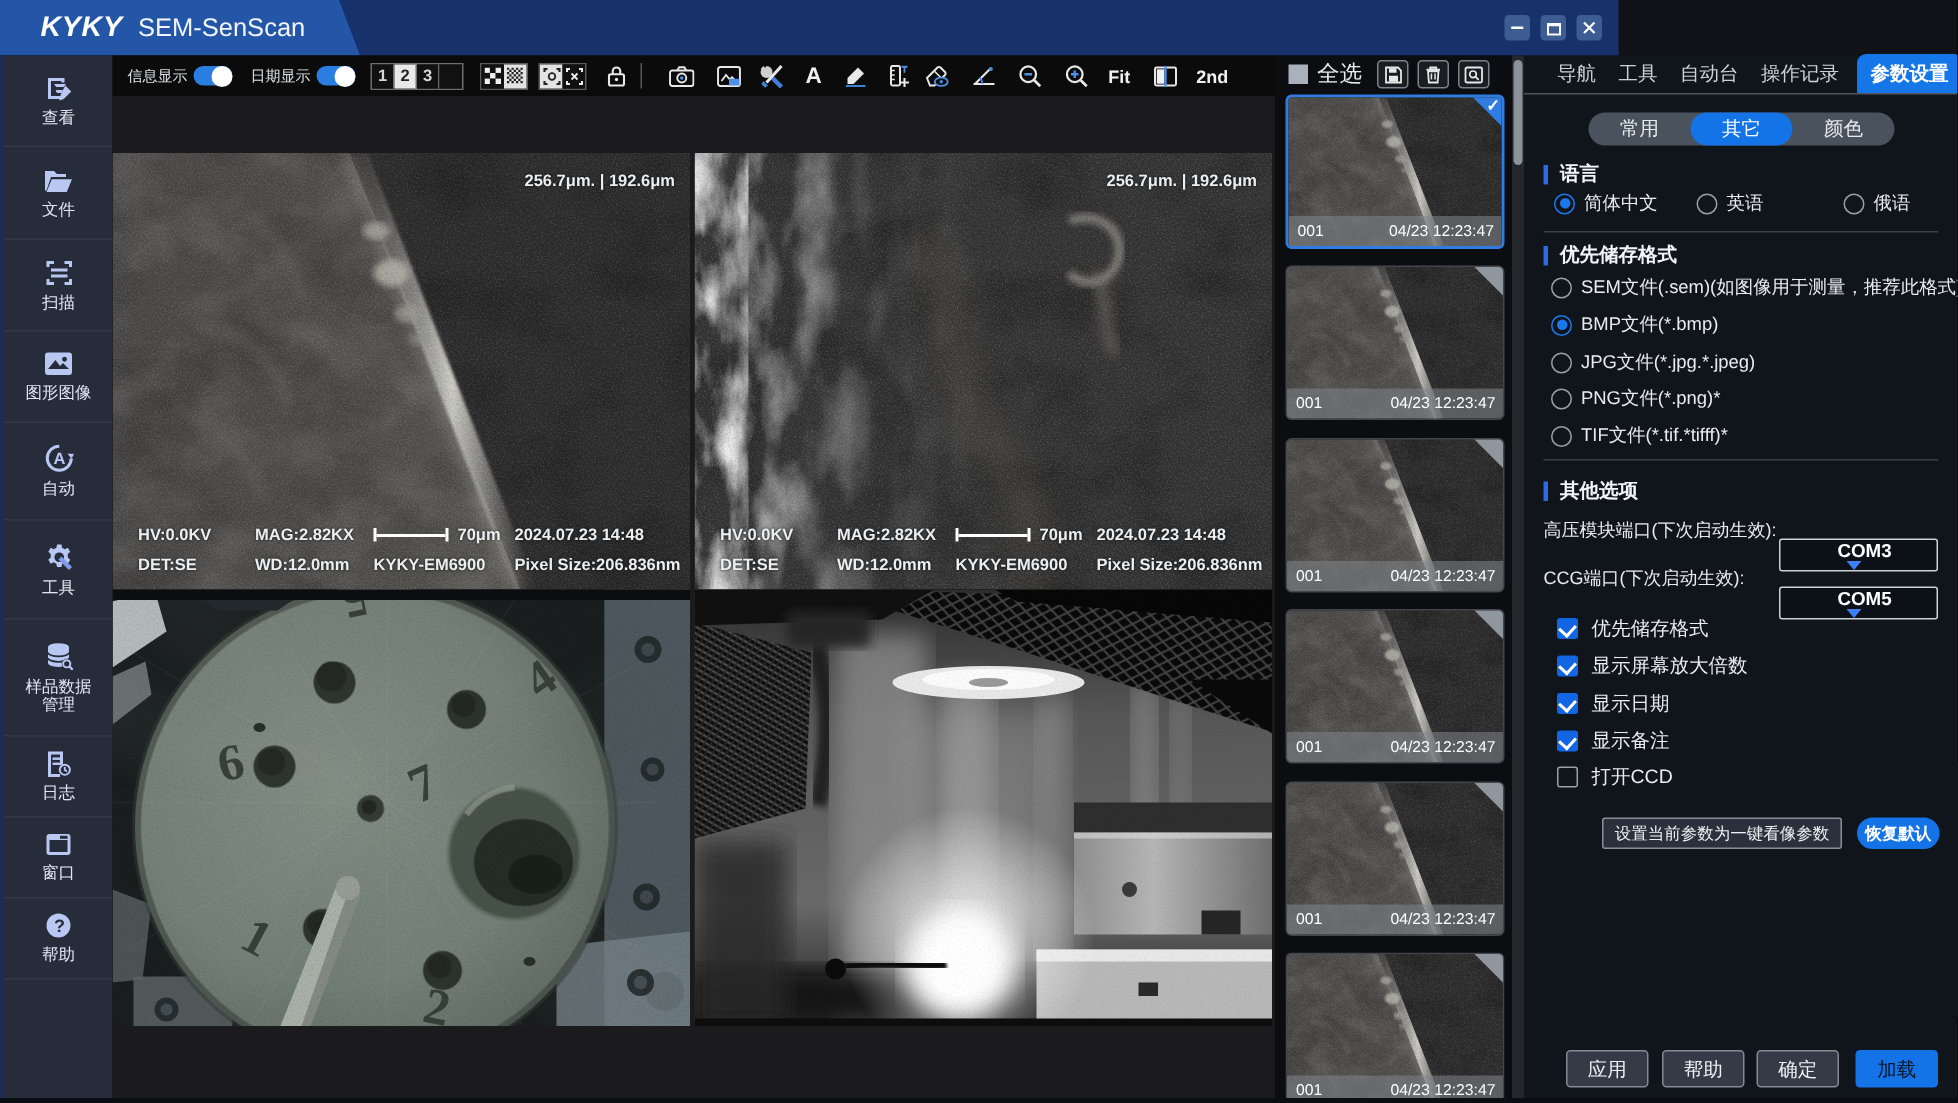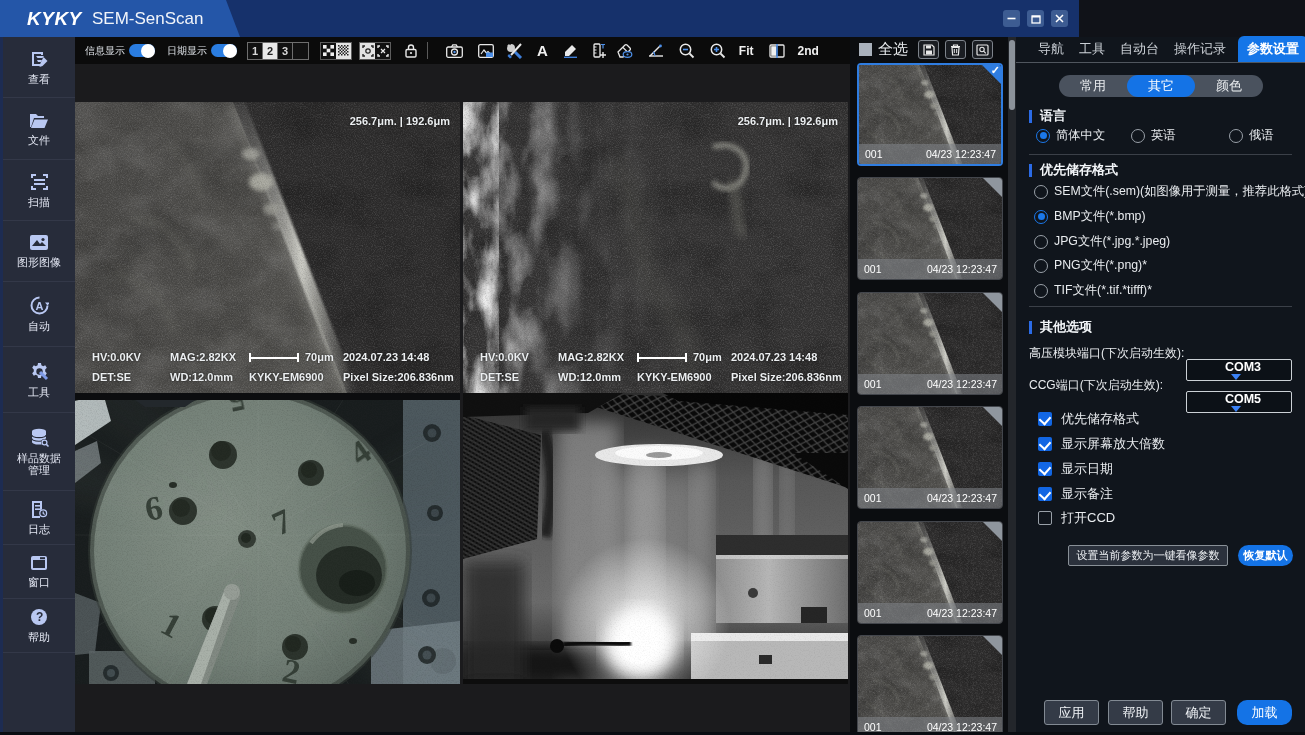--- a/index.html
+++ b/index.html
@@ -95,21 +95,21 @@
   .checkbox { width:14px; height:14px; border-radius:2px; flex:none; position:relative; }
   .checkbox.on { background:#1266e3; }
   .checkbox.on:after { content:''; position:absolute; left:3px; top:1.5px; width:6px; height:8px; border:solid #fff; border-width:0 2px 2px 0; transform:rotate(42deg); }
   .checkbox.off { border:1.5px solid #99a0a8; background:transparent; }
   .pbtn { position:absolute; height:21px; display:flex; align-items:center; justify-content:center; font-size:11px; border-radius:2px; white-space:nowrap; }
   .pbtn.dark { background:#2b313c; border:1px solid #899097; color:#eef1f4; }
   .pbtn.blue { background:#1473e6; color:#fff; font-weight:bold;border-radius:11px; }
   #rfooter { position:absolute; left:0; top:663px; width:100%; height:26px; }
   .fbtn { position:absolute; top:0; width:55px; height:25px; border-radius:3px; display:flex; align-items:center; justify-content:center; font-size:13px; white-space:nowrap; }
   .fbtn.dark { background:#343b47; border:1px solid #828a93; color:#eef1f4; }
-  .fbtn.blue { background:#1473e6; color:#ffffff;border-radius:10px; }
+  .fbtn.blue { background:#1473e6; color:#0f172a; }
 
   #bottom-edge { position:absolute; left:0; bottom:0; width:100%; height:3px; background:#0a0d12; }
 </style>
 </head>
 <body>
 
 <svg width="0" height="0" style="position:absolute" aria-hidden="true">
   <defs>
     <filter id="grainW" x="0" y="0" width="100%" height="100%" color-interpolation-filters="sRGB">
       <feTurbulence type="fractalNoise" baseFrequency="0.9" numOctaves="2" seed="7" stitchTiles="stitch"></feTurbulence>

